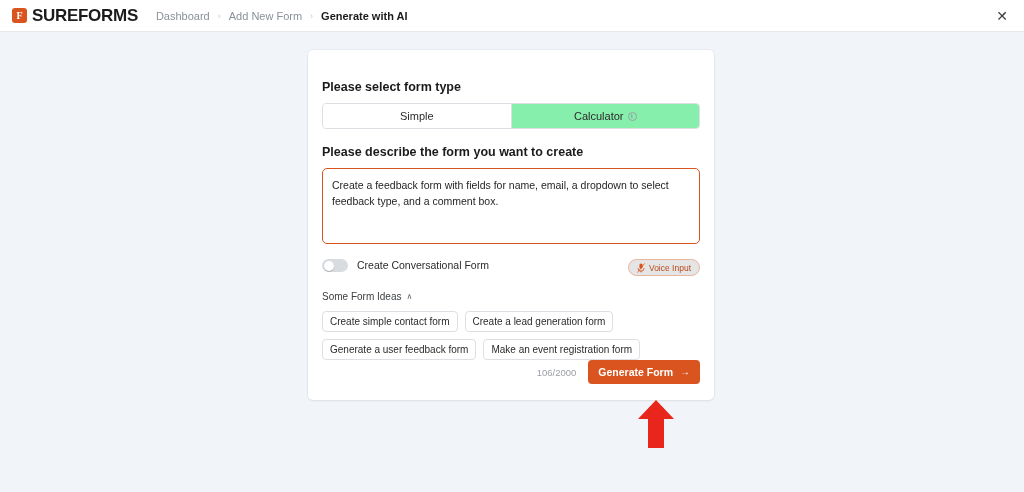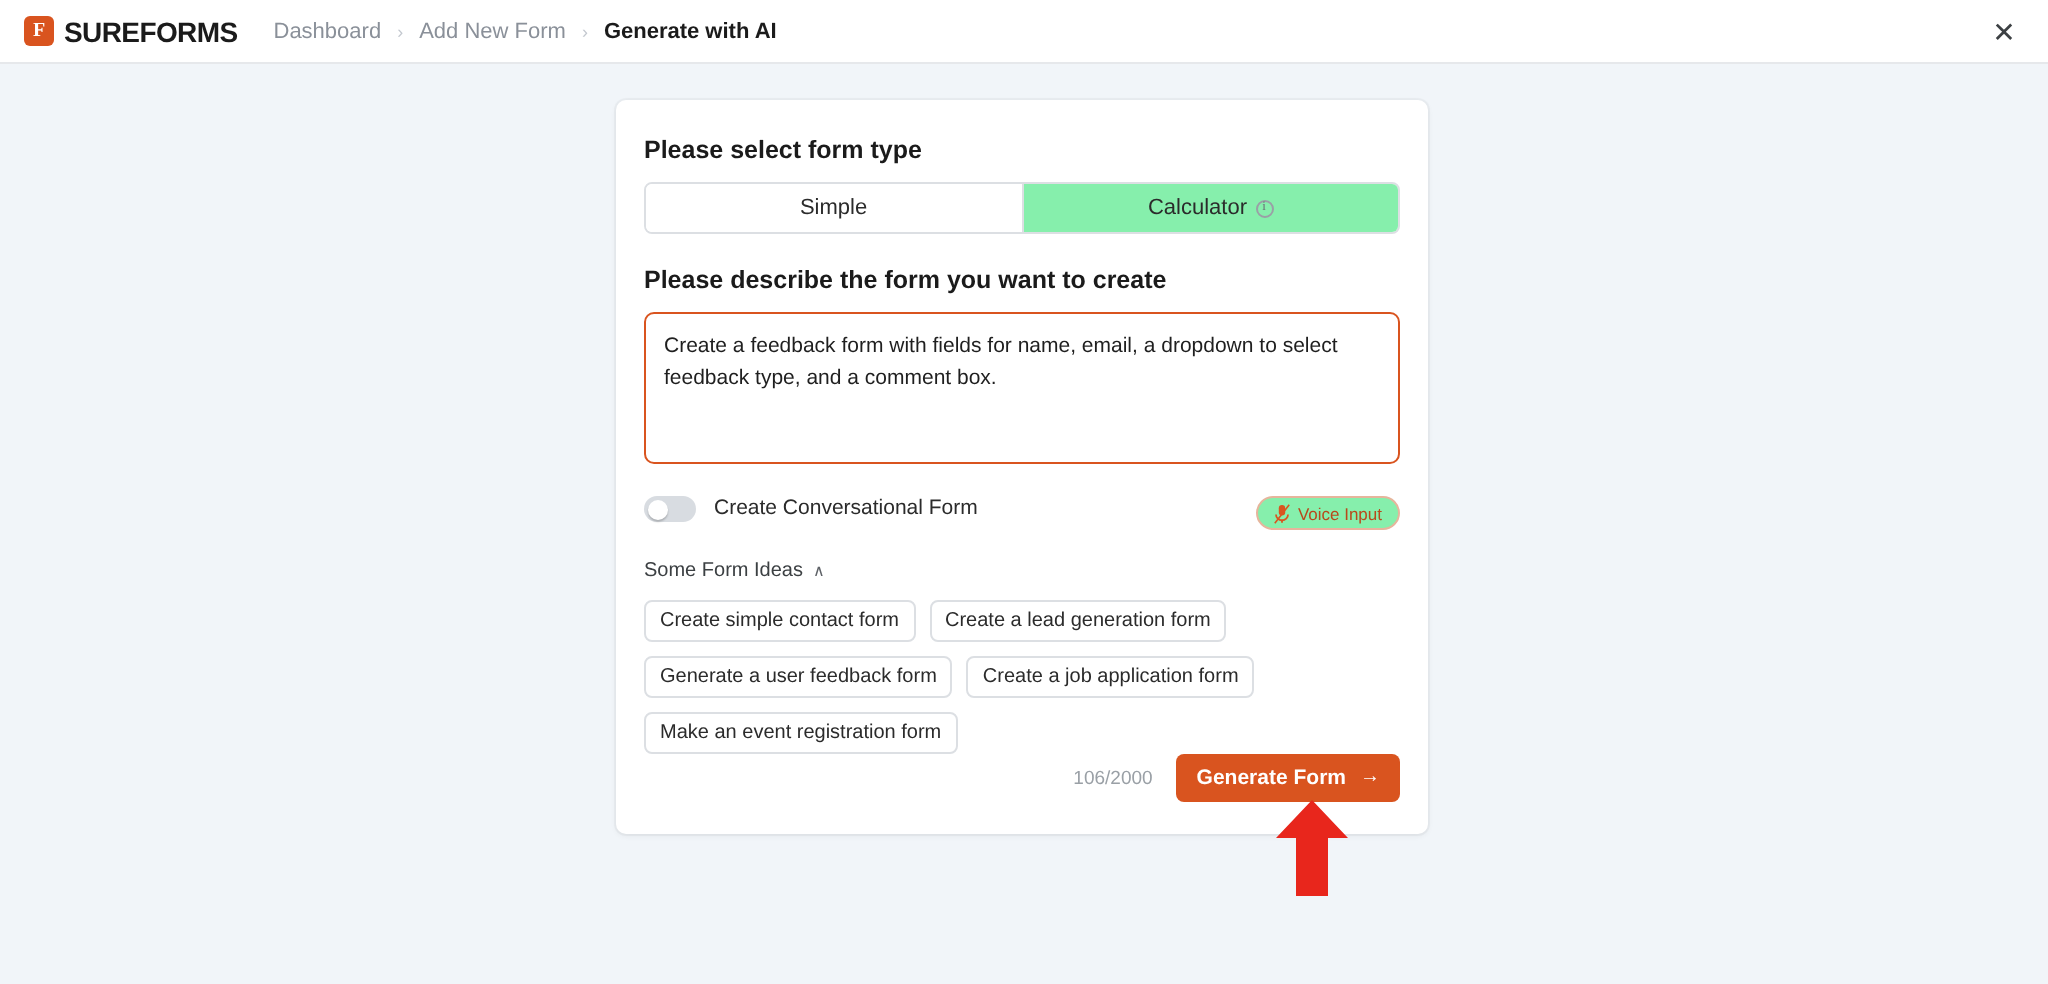--- a/index.html
+++ b/index.html
@@ -28,21 +28,21 @@
     width: 15px; height: 15px;
     background: #d9541f;
     border-radius: 3px;
     color: #fff;
     font-size: 10px;
     font-weight: bold;
     display: flex; align-items: center; justify-content: center;
     font-family: "Liberation Serif", serif;
   }
   .logo-text {
-    font-size: 14px;
+    font-size: 17px;
     font-weight: bold;
     letter-spacing: -0.3px;
     color: #1b1b1b;
   }
   .breadcrumb {
     display: flex;
     align-items: center;
     margin-left: 18px;
     gap: 8px;
     font-size: 11px;
@@ -72,21 +72,21 @@
     width: 406px;
     background: #ffffff;
     border-radius: 5px;
     box-shadow: 0 1px 3px rgba(0,0,0,0.06), 0 0 0 1px rgba(0,0,0,0.03);
     padding: 18px 14px 16px 14px;
   }
   .section-title {
     font-size: 12.5px;
     font-weight: bold;
     color: #1b1b1b;
-    margin: 0 0 9px 0;
+    margin: 12px 0 9px 0;
   }
   .section-title.second { margin-top: 16px; }
 
   
   .segmented {
     display: flex;
     border: 1px solid #dcdfe3;
     border-radius: 4px;
     overflow: hidden;
     height: 26px;
@@ -160,21 +160,21 @@
     font-size: 10.5px;
     color: #2b2b2b;
     margin-left: 9px;
   }
   .voice-btn {
     margin-left: auto;
     display: flex;
     align-items: center;
     gap: 4px;
     border: 1px solid #e6b59c;
-    background: #86efac;
+    background: #e5e5e5;
     border-radius: 11px;
     height: 17px;
     padding: 0 8px;
     font-size: 8.5px;
     color: #b8491b;
     cursor: pointer;
   }
   .mic-icon { font-size: 8px; color: #d9541f; position: relative; }
 
   
@@ -304,21 +304,20 @@
 
     <div class="ideas-head">
       <span>Some Form Ideas</span>
       <span class="chev">∧</span>
     </div>
 
     <div class="chips">
       <div class="chip">Create simple contact form</div>
       <div class="chip">Create a lead generation form</div>
       <div class="chip">Generate a user feedback form</div>
-      <div class="chip">Create a job application form</div>
       <div class="chip">Make an event registration form</div>
     </div>
 
     <div class="card-footer">
       <span class="counter">106/2000</span>
       <button class="generate-btn">
         <span>Generate Form</span>
         <span class="arrow-glyph">→</span>
       </button>
     </div>

